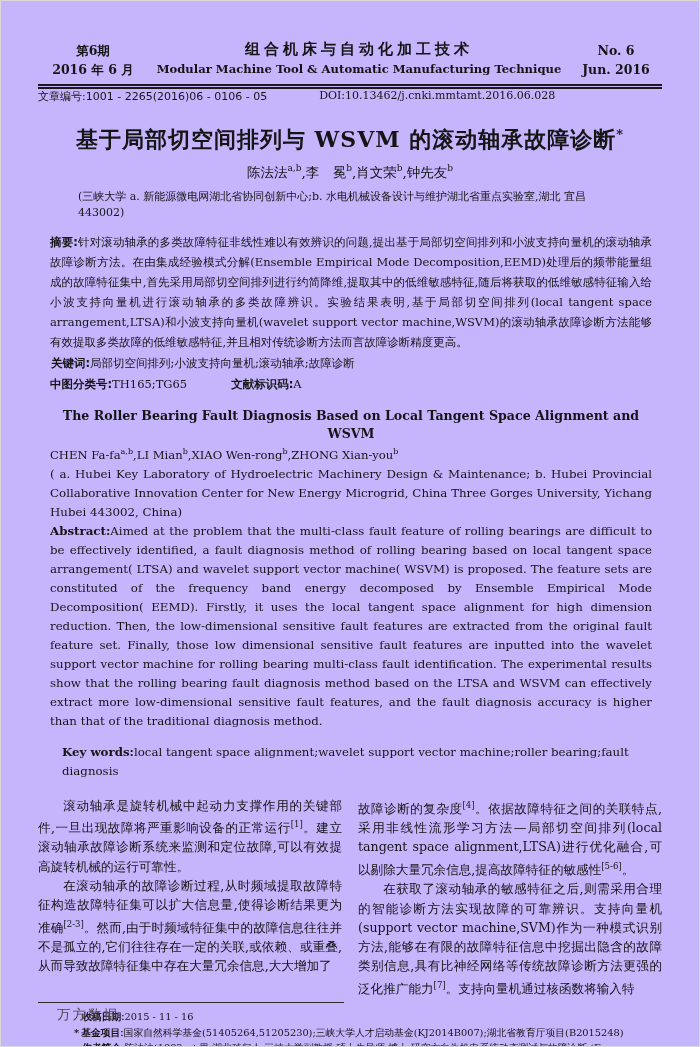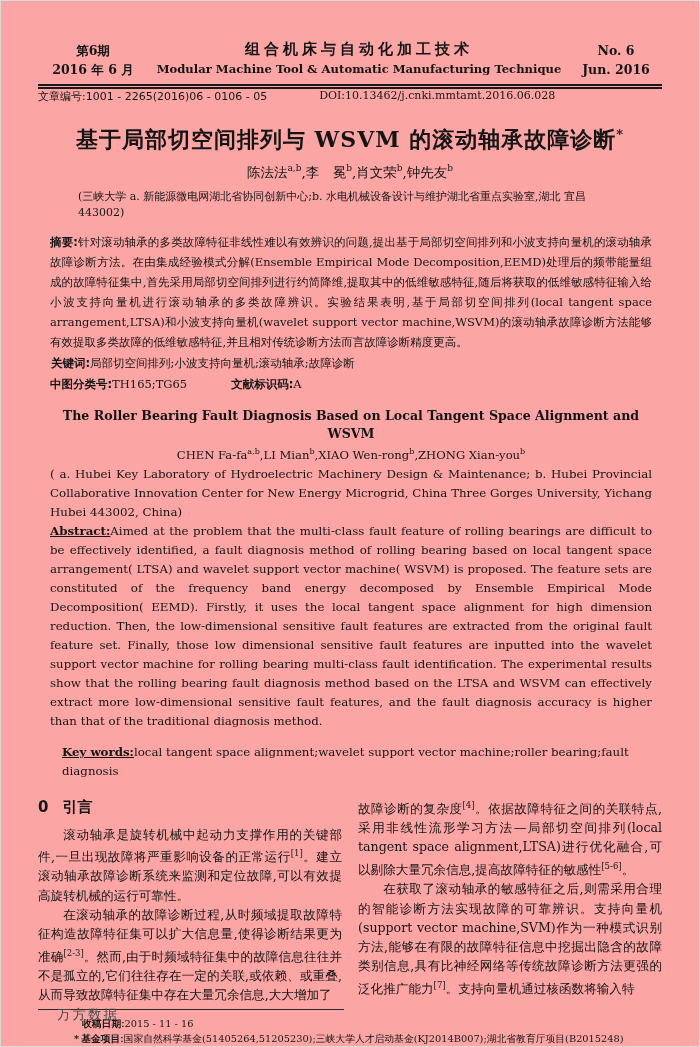--- a/index.html
+++ b/index.html
@@ -6,21 +6,21 @@
   html,body { margin:0; padding:0; }
   body {
     width:700px; height:1047px;
     background:#f4f4f2;
     font-family:"DejaVu Serif","Liberation Serif",serif;
     color:#151515;
   }
   .page {
     position:relative;
     width:700px; height:1047px;
-    background:#fca5a5;
+    background:#c4b5fd;
     border:1px solid #d9d9d6;
     overflow:hidden;
   }
   .content { width:624px; margin:0 auto; padding-top:38px; }
 
   
   .jheader {
     display:flex; align-items:flex-end;
     border-bottom:5px double #1a1a1a;
     padding-bottom:5px;
@@ -57,25 +57,25 @@
   
   .block { margin:11px 10px 0 12px; }
   .abs-cn { font-size:11.5px; line-height:20px; text-align:justify; }
   .abs-cn .lab, .kw-cn .lab, .clc .lab { font-family:"DejaVu Sans",sans-serif; font-weight:bold; }
   .kw-cn  { font-size:11.5px; line-height:20px; margin-top:1px; }
   .clc    { font-size:11.5px; line-height:20px; margin-top:1px; }
   .clc .gap { display:inline-block; width:44px; }
 
   
   .en-title { margin-top:13px; text-align:center; font-size:12.6px; font-weight:bold; line-height:18px; }
-  .en-authors { margin-top:4px; text-align:center; font-size:11.6px; }
+  .en-authors { margin-top:4px; font-size:11.6px; }
   .en-authors sup { font-size:8px; }
   .en-affil { margin-top:3px; font-size:11.8px; line-height:19px; text-align:justify; }
   .en-abs   { font-size:11.8px; line-height:19px; text-align:justify; }
-  .en-abs .lab, .en-kw .lab { font-weight:bold;text-decoration:underline; }
+  .en-abs .lab, .en-kw .lab { font-weight:bold; }
   .en-kw    { font-size:11.8px; line-height:19px; }
 
   
   .columns { display:flex; gap:16px; margin:15px 0 0 0; }
   .col { width:304px; }
   .sec-head { font-family:"DejaVu Sans",sans-serif; font-weight:bold; font-size:15px; margin:2px 0 8px 0; }
   .sec-head .num { margin-right:14px; }
   .cn-p { margin:0; font-size:12.6px; line-height:19.3px; text-align:justify; text-indent:2em; }
   .cn-p.noindent { text-indent:0; }
   .cn-p sup { font-size:8.5px; }
@@ -136,21 +136,20 @@
     <div class="block">
       <div class="en-title">The Roller Bearing Fault Diagnosis Based on Local Tangent Space Alignment and WSVM</div>
       <div class="en-authors"><span>CHEN Fa-fa</span><sup>a,b</sup><span>,</span><span>LI Mian</span><sup>b</sup><span>,</span><span>XIAO Wen-rong</span><sup>b</sup><span>,</span><span>ZHONG Xian-you</span><sup>b</sup></div>
       <div class="en-affil">( a. Hubei Key Laboratory of Hydroelectric Machinery Design &amp; Maintenance; b.  Hubei Provincial Collaborative Innovation Center for New Energy Microgrid, China Three Gorges University, Yichang Hubei 443002, China)</div>
       <p class="en-abs" style="margin:0;"><span class="lab">Abstract:</span><span>Aimed at the problem that the multi-class fault feature of rolling bearings are difficult to be effectively identified, a fault diagnosis method of rolling bearing based on local tangent space arrangement( LTSA) and wavelet support vector machine( WSVM) is proposed. The feature sets are constituted of the frequency band energy decomposed by Ensemble Empirical Mode Decomposition( EEMD). Firstly, it uses the local tangent space alignment for high dimension reduction. Then, the low-dimensional sensitive fault features are extracted from the original fault feature set. Finally, those low dimensional sensitive fault features are inputted into the wavelet support vector machine for rolling bearing multi-class fault identification. The experimental results show that the rolling bearing fault diagnosis method based on the LTSA and WSVM can effectively extract more low-dimensional sensitive fault features, and the fault diagnosis accuracy is higher than that of the traditional diagnosis method.</span></p>
       <p class="en-kw" style="margin:12px;"><span class="lab">Key words:</span><span>local tangent space alignment;wavelet support vector machine;roller bearing;fault diagnosis</span></p>
     </div>
 
     <div class="columns">
       <div class="col">
-        <div class="sec-head"><span class="num">0</span><span>引言</span></div>
         <p class="cn-p"><span>滚动轴承是旋转机械中起动力支撑作用的关键部件,一旦出现故障将严重影响设备的正常运行</span><sup>[1]</sup><span>。建立滚动轴承故障诊断系统来监测和定位故障,可以有效提高旋转机械的运行可靠性。</span></p>
         <p class="cn-p"><span>在滚动轴承的故障诊断过程,从时频域提取故障特征构造故障特征集可以扩大信息量,使得诊断结果更为准确</span><sup>[2-3]</sup><span>。然而,由于时频域特征集中的故障信息往往并不是孤立的,它们往往存在一定的关联,或依赖、或重叠,从而导致故障特征集中存在大量冗余信息,大大增加了</span></p>
       </div>
       <div class="col">
         <p class="cn-p noindent"><span>故障诊断的复杂度</span><sup>[4]</sup><span>。依据故障特征之间的关联特点,采用非线性流形学习方法—局部切空间排列(local tangent space alignment,LTSA)进行优化融合,可以剔除大量冗余信息,提高故障特征的敏感性</span><sup>[5-6]</sup><span>。</span></p>
         <p class="cn-p"><span>在获取了滚动轴承的敏感特征之后,则需采用合理的智能诊断方法实现故障的可靠辨识。支持向量机(support vector machine,SVM)作为一种模式识别方法,能够在有限的故障特征信息中挖掘出隐含的故障类别信息,具有比神经网络等传统故障诊断方法更强的泛化推广能力</span><sup>[7]</sup><span>。支持向量机通过核函数将输入特</span></p>
       </div>
     </div>
 
     <div class="footsep"></div>

